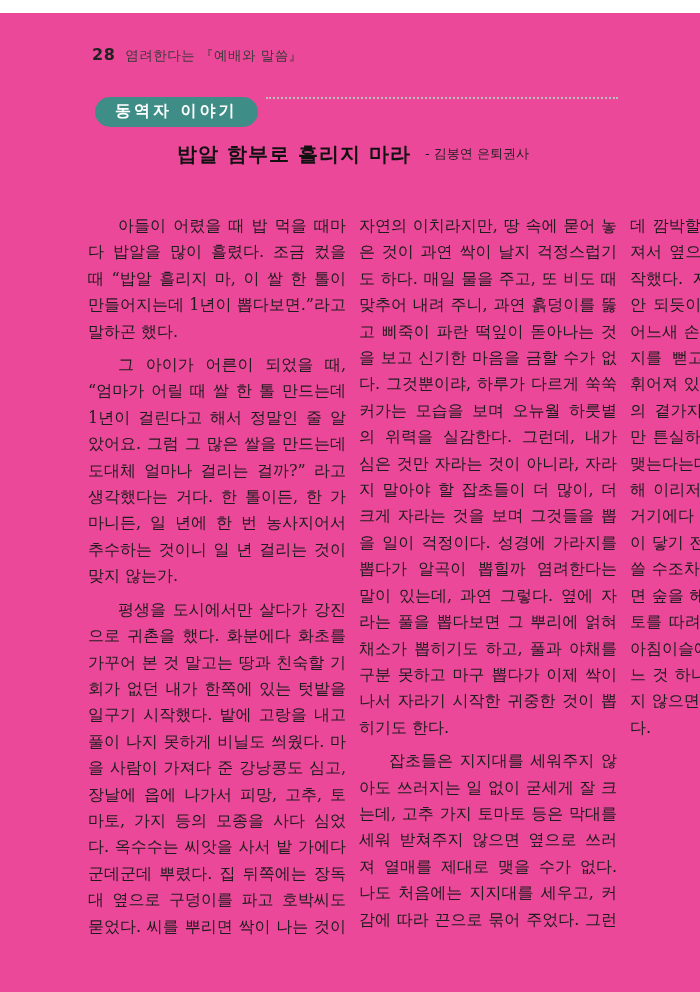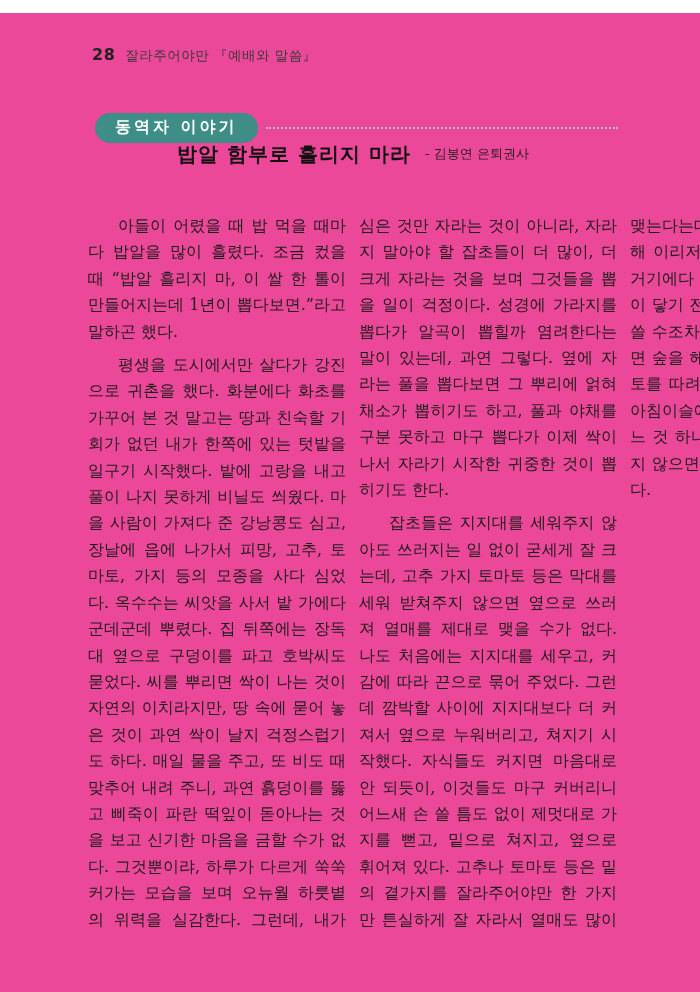--- a/index.html
+++ b/index.html
@@ -37,25 +37,25 @@
   }
   .booklet-title {
     font-size: 13.5px;
     color: #3a3a3a;
     letter-spacing: 0.5px;
   }
 
   
   .badge-row {
     position: absolute;
-    top: 100px;
+    top: 84px;
     left: 95px;
     right: 82px;
     display: flex;
-    align-items: center;
+    align-items: flex-start;
   }
   .section-badge {
     background: #3f8d87;
     color: #ffffff;
     font-family: "DejaVu Sans", "Liberation Sans", sans-serif;
     font-weight: bold;
     font-size: 16px;
     letter-spacing: 3px;
     padding: 4px 20px 5px 20px;
     border-radius: 15px;
@@ -113,32 +113,33 @@
     text-indent: 30px;
   }
 </style>
 </head>
 <body>
 
 <div class="page">
 
   <div class="page-header">
     <span class="page-number">28</span>
-    <span class="booklet-title">잘라주어야만 『예배와 말씀』</span>
+    <span class="booklet-title">염려한다는 『예배와 말씀』</span>
   </div>
 
   <div class="badge-row">
     <span class="section-badge">동역자 이야기</span>
     <span class="dotted-rule"></span>
   </div>
 
   <div class="title-row">
     <span class="article-title">밥알 함부로 흘리지 마라</span><span class="article-author">- 김봉연 은퇴권사</span>
   </div>
 
   <div class="article-body">
 
   <p>아들이 어렸을 때 밥 먹을 때마다 밥알을 많이 흘렸다. 조금 컸을 때 “밥알 흘리지 마, 이 쌀 한 톨이 만들어지는데 1년이 뽑다보면.”라고 말하곤 했다.</p>
+      <p>그 아이가 어른이 되었을 때, “엄마가 어릴 때 쌀 한 톨 만드는데 1년이 걸린다고 해서 정말인 줄 알았어요. 그럼 그 많은 쌀을 만드는데 도대체 얼마나 걸리는 걸까?” 라고 생각했다는 거다. 한 톨이든, 한 가마니든, 일 년에 한 번 농사지어서 추수하는 것이니 일 년 걸리는 것이 맞지 않는가.</p>
       <p>평생을 도시에서만 살다가 강진으로 귀촌을 했다. 화분에다 화초를 가꾸어 본 것 말고는 땅과 친숙할 기회가 없던 내가 한쪽에 있는 텃밭을 일구기 시작했다. 밭에 고랑을 내고 풀이 나지 못하게 비닐도 씌웠다. 마을 사람이 가져다 준 강낭콩도 심고, 장날에 읍에 나가서 피망, 고추, 토마토, 가지 등의 모종을 사다 심었다. 옥수수는 씨앗을 사서 밭 가에다 군데군데 뿌렸다. 집 뒤쪽에는 장독대 옆으로 구덩이를 파고 호박씨도 묻었다. 씨를 뿌리면 싹이 나는 것이 자연의 이치라지만, 땅 속에 묻어 놓은 것이 과연 싹이 날지 걱정스럽기도 하다. 매일 물을 주고, 또 비도 때맞추어 내려 주니, 과연 흙덩이를 뚫고 삐죽이 파란 떡잎이 돋아나는 것을 보고 신기한 마음을 금할 수가 없다. 그것뿐이랴, 하루가 다르게 쑥쑥 커가는 모습을 보며 오뉴월 하룻볕의 위력을 실감한다. 그런데, 내가 심은 것만 자라는 것이 아니라, 자라지 말아야 할 잡초들이 더 많이, 더 크게 자라는 것을 보며 그것들을 뽑을 일이 걱정이다. 성경에 가라지를 뽑다가 알곡이 뽑힐까 염려한다는 말이 있는데, 과연 그렇다. 옆에 자라는 풀을 뽑다보면 그 뿌리에 얽혀 채소가 뽑히기도 하고, 풀과 야채를 구분 못하고 마구 뽑다가 이제 싹이 나서 자라기 시작한 귀중한 것이 뽑히기도 한다.</p>
       <p>잡초들은 지지대를 세워주지 않아도 쓰러지는 일 없이 굳세게 잘 크는데, 고추 가지 토마토 등은 막대를 세워 받쳐주지 않으면 옆으로 쓰러져 열매를 제대로 맺을 수가 없다. 나도 처음에는 지지대를 세우고, 커감에 따라 끈으로 묶어 주었다. 그런데 깜박할 사이에 지지대보다 더 커져서 옆으로 누워버리고, 쳐지기 시작했다. 자식들도 커지면 마음대로 안 되듯이, 이것들도 마구 커버리니 어느새 손 쓸 틈도 없이 제멋대로 가지를 뻗고, 밑으로 쳐지고, 옆으로 휘어져 있다. 고추나 토마토 등은 밑의 곁가지를 잘라주어야만 한 가지만 튼실하게 잘 자라서 열매도 많이 맺는다는데, 나는 그것도 제대로못해 이리저리로 가지가 뻗쳐 나왔다. 거기에다 밭고랑에 난 풀도 미처 손이 닿기 전에 장대 같이 커져서 손을 쓸 수조차 없게 되었다. 고추를 따려면 숲을 헤치고 들어가야 하고, 토마토를 따려면 익은 것을 골라 따느라 아침이슬에 옷이 젖어야만 했다. 어느 것 하나 쉬운 일이 없고, 땀 흘리지 않으면 되는 일이 없다는 걸 알았다.</p>
     </div>
 
 </div>
 
 </body></html>

